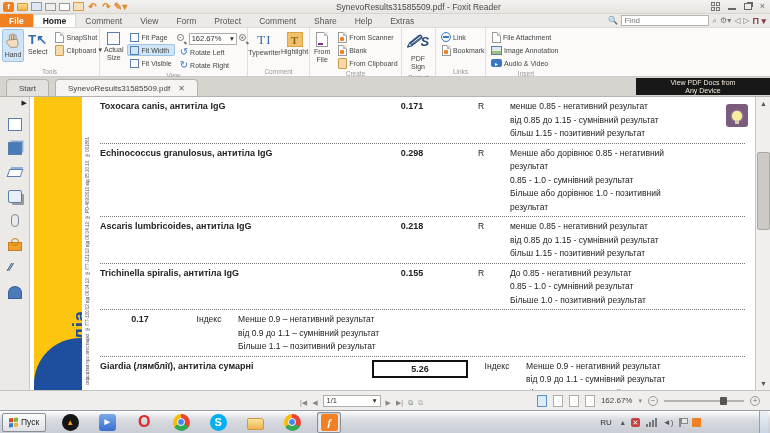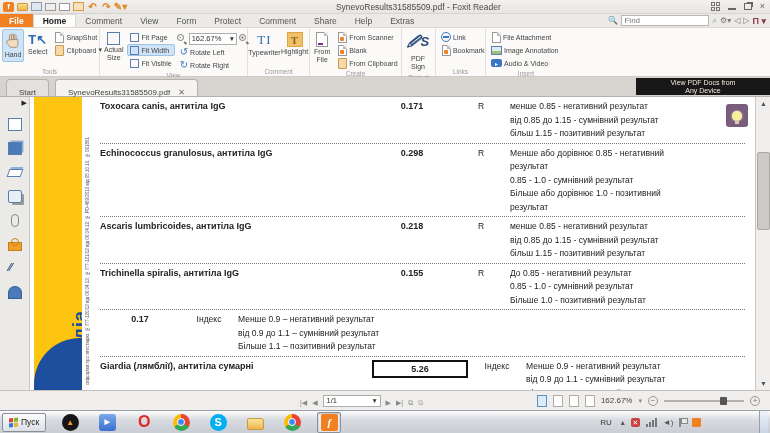--- a/index.html
+++ b/index.html
@@ -66,21 +66,21 @@
   .mag b { position:absolute; right:0; bottom:0; width:3px; height:1.5px; background:#777; transform:rotate(45deg); }
   .mag span { position:absolute; left:1.5px; top:0px; width:4px; text-align:center; font-size:6px; color:#555; font-weight:bold; }
   .pen-ic { font-size:13px; color:#2a4a7a; font-style:italic; font-weight:bold; }
   .link-ic { width:10px; height:10px; border:1.5px solid #3a76c4; border-radius:50%; position:relative; }
   .link-ic::after { content:""; position:absolute; left:1px; top:3px; width:6px; height:1.5px; background:#3a76c4; }
   .img-ic { width:11px; height:9px; border:1px solid #5a7fae; background:linear-gradient(#dfeaf5 60%, #9cc27a 60%); position:relative; }
   .av-ic { width:11px; height:8px; background:#3a76c4; border-radius:2px; color:#fff; font-size:6px; display:flex; align-items:center; justify-content:center; }
 
   
   .tabbar { height:20px; background:#d7d3cf; display:flex; align-items:flex-end; position:relative; border-bottom:1px solid #b5b1ad; }
-  .dtab { height:17px; display:flex; padding:8px 12px; font-size:8px; color:#444; border:1px solid #b5b1ad; border-bottom:none; border-radius:4px 4px 0 0; background:#e3e0dd; margin-left:6px; }
+  .dtab { height:17px; display:flex; align-items:center; padding:8px 12px; font-size:8px; color:#444; border:1px solid #b5b1ad; border-bottom:none; border-radius:4px 4px 0 0; background:#e3e0dd; margin-left:6px; }
   .dtab.active { background:#f5f4f2; font-weight:normal; }
   .dtab .closex { margin-left:8px; color:#666; font-size:8px; }
   .promo { position:absolute; right:0; top:1px; width:134px; height:17px; background:#181818; color:#f3e9d8; font-size:7px; line-height:8px; text-align:center; display:flex; align-items:center; justify-content:center; }
 
   
   .main { position:absolute; top:97px; left:0; width:770px; height:293px; background:#9b9792; overflow:hidden; }
   .panelbar { position:absolute; left:0; top:0; width:30px; height:100%; background:#eceae7; border-right:1px solid #c9c5c1; display:flex; flex-direction:column; align-items:center; padding-top:2px; gap:11px; }
   .collapse-tri { color:#222; font-size:7px; align-self:flex-end; margin-right:2px; }
   .sb-icon { width:14px; height:13px; position:relative; }
   .sb-icon i { position:absolute; inset:0; border:1.5px solid #5a7fae; background:#fff; }

